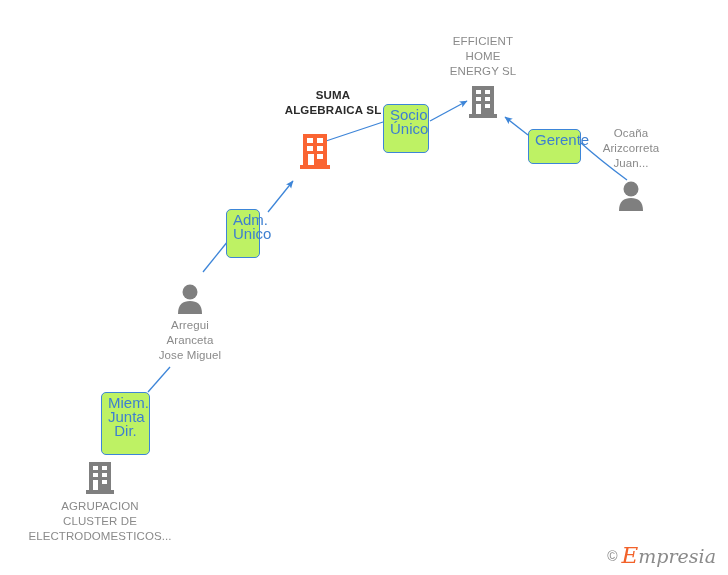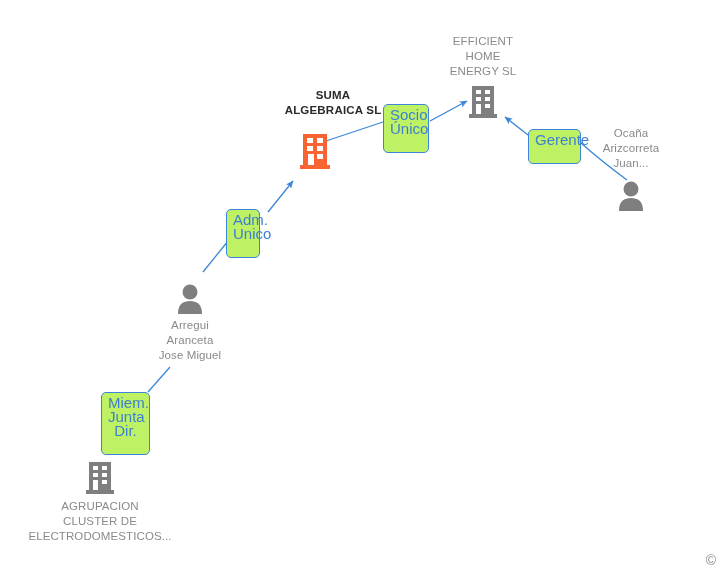--- a/index.html
+++ b/index.html
@@ -200,13 +200,14 @@
 <div class="badge" style="left:528px; top:129px; width:53px;">Gerente</div>
 
 <div class="badge" style="left:226px; top:209px; width:34px;">Adm.
 Unico</div>
 
 <div class="badge" style="left:101px; top:392px; width:49px;">Miem.
 Junta Dir.</div>
 
 <div class="watermark">
   <span class="wm-c">©</span>
+  <span class="wm-text"><span class="wm-first">E</span><span>mpresia</span></span>
 </div>
 
 </body></html>

